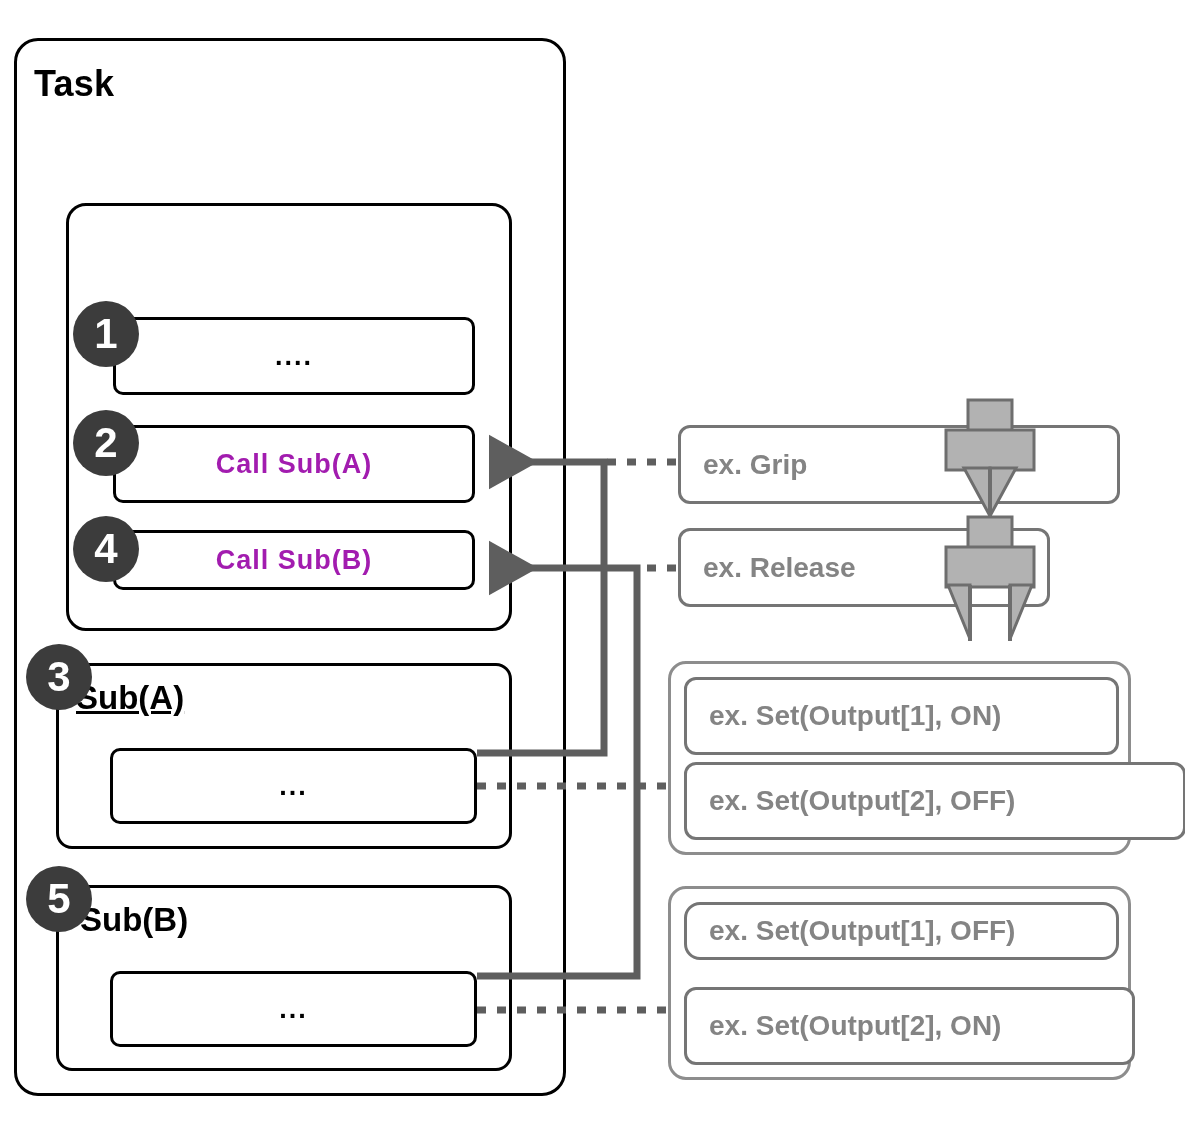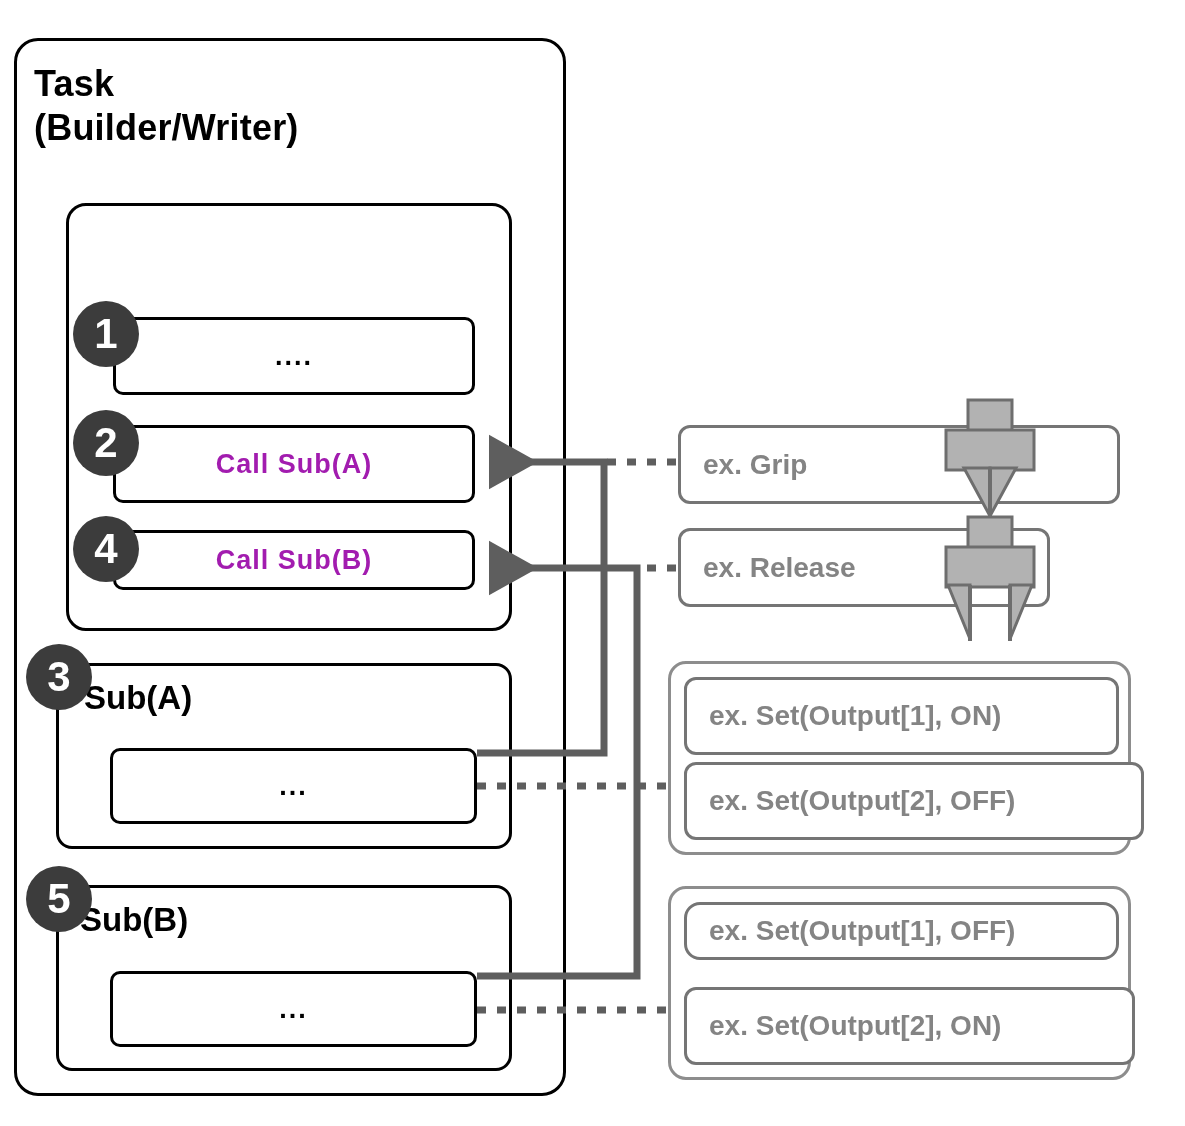--- a/index.html
+++ b/index.html
@@ -137,21 +137,20 @@
 </style>
 </head>
 <body>
 
 <div id="canvas">
 
   <div class="abs panel-outer" style="left:14px; top:38px; width:552px; height:1058px;"></div>
 
   <div class="abs title" style="left:34px; top:62px; width:512px;">
     <div>Task</div>
-    <div>(Builder/Writer)</div>
   </div>
 
   <div class="abs panel-main" style="left:66px; top:203px; width:446px; height:428px;"></div>
 
   <div class="abs main-label" style="left:66px; top:222px; width:446px;"></div>
 
   <div class="abs stmt" style="left:113px; top:317px; width:362px; height:78px;">
     <span class="dots-text">....</span>
   </div>
   <div class="abs badge" style="left:73px; top:301px;">
@@ -166,21 +165,21 @@
   </div>
 
   <div class="abs stmt" style="left:113px; top:530px; width:362px; height:60px;">
     <span class="stmt-text">Call Sub(B)</span>
   </div>
   <div class="abs badge" style="left:73px; top:516px;">
     <span>4</span>
   </div>
 
   <div class="abs panel-sub" style="left:56px; top:663px; width:456px; height:186px;"></div>
-  <div class="abs sub-label" style="left:84px; top:679px;">Sub(A)</div>
+  <div class="abs sub-label" style="left:76px; top:679px;text-decoration:underline;">Sub(A)</div>
   <div class="abs stmt" style="left:110px; top:748px; width:367px; height:76px;">
     <span class="dots-text">...</span>
   </div>
   <div class="abs badge" style="left:26px; top:644px;">
     <span>3</span>
   </div>
 
   <div class="abs panel-sub" style="left:56px; top:885px; width:456px; height:186px;"></div>
   <div class="abs sub-label" style="left:80px; top:901px;">Sub(B)</div>
   <div class="abs stmt" style="left:110px; top:971px; width:367px; height:76px;">
@@ -236,21 +235,21 @@
       <polygon points="108,70 86,124 86,70" fill="#b2b2b2" stroke="#6e6e6e" stroke-width="3"></polygon>
       <line x1="46" y1="70" x2="46" y2="126" stroke="#6e6e6e" stroke-width="4"></line>
       <line x1="86" y1="70" x2="86" y2="126" stroke="#6e6e6e" stroke-width="4"></line>
     </svg>
   </div>
 
   <div class="abs ex-group" style="left:668px; top:661px; width:463px; height:194px;"></div>
   <div class="abs ex-box" style="left:684px; top:677px; width:435px; height:78px;">
     <span class="ex-text">ex. Set(Output[1], ON)</span>
   </div>
-  <div class="abs ex-box" style="left:684px; top:762px; width:460px; height:78px;">
+  <div class="abs ex-box" style="left:684px; top:762px; width:502px; height:78px;">
     <span class="ex-text">ex. Set(Output[2], OFF)</span>
   </div>
 
   <div class="abs ex-group" style="left:668px; top:886px; width:463px; height:194px;"></div>
   <div class="abs ex-box" style="left:684px; top:902px; width:435px; height:58px;border-radius:16px;">
     <span class="ex-text">ex. Set(Output[1], OFF)</span>
   </div>
   <div class="abs ex-box" style="left:684px; top:987px; width:451px; height:78px;">
     <span class="ex-text">ex. Set(Output[2], ON)</span>
   </div>

